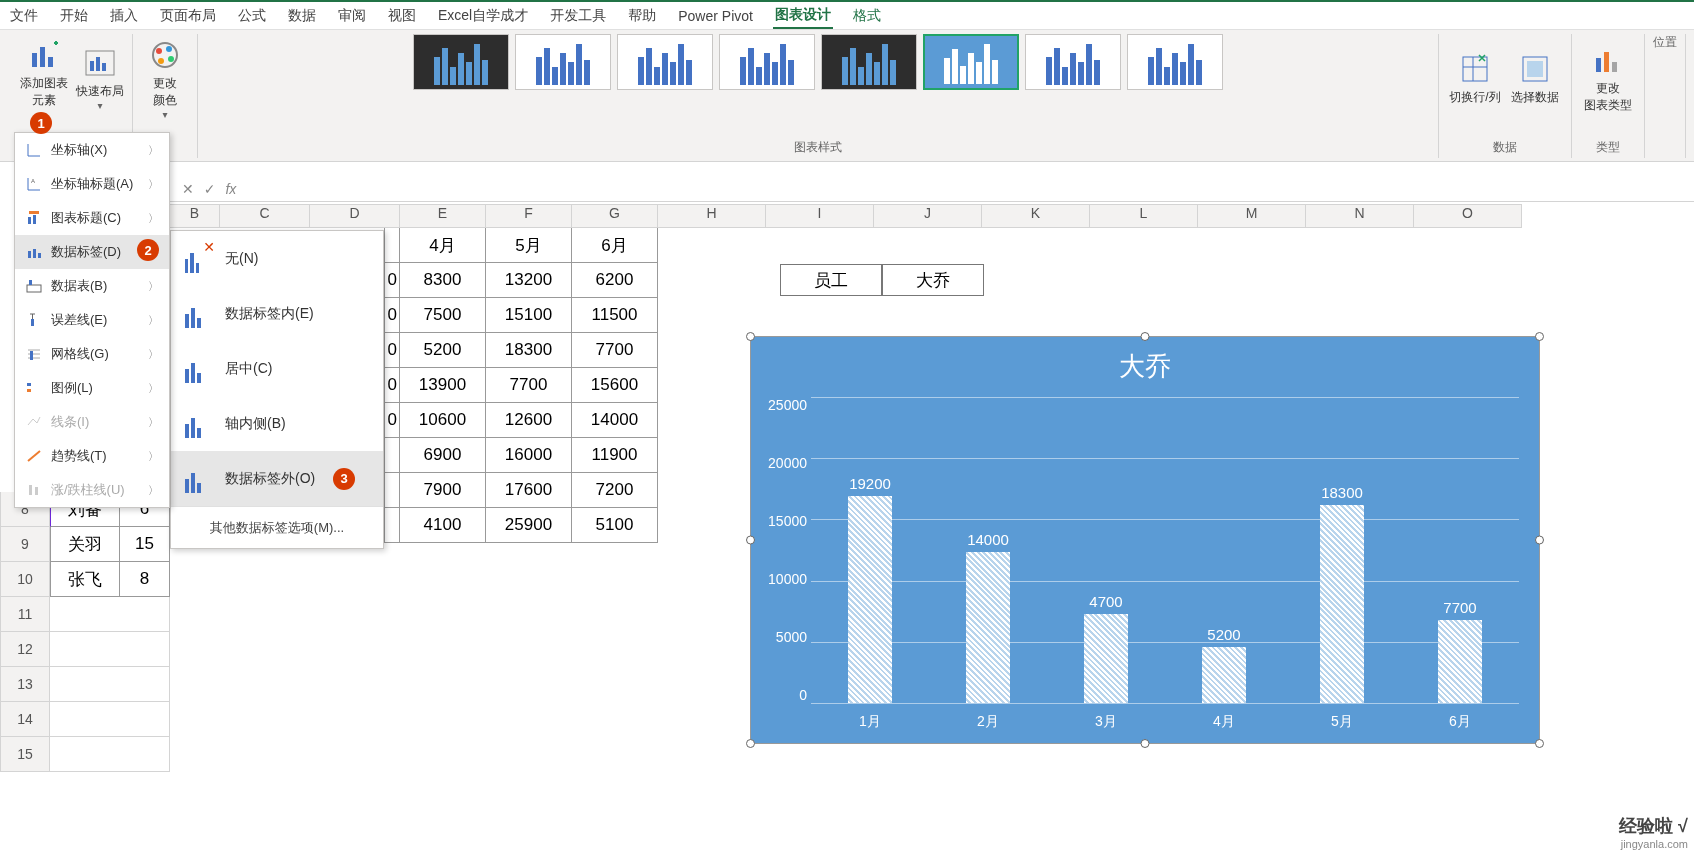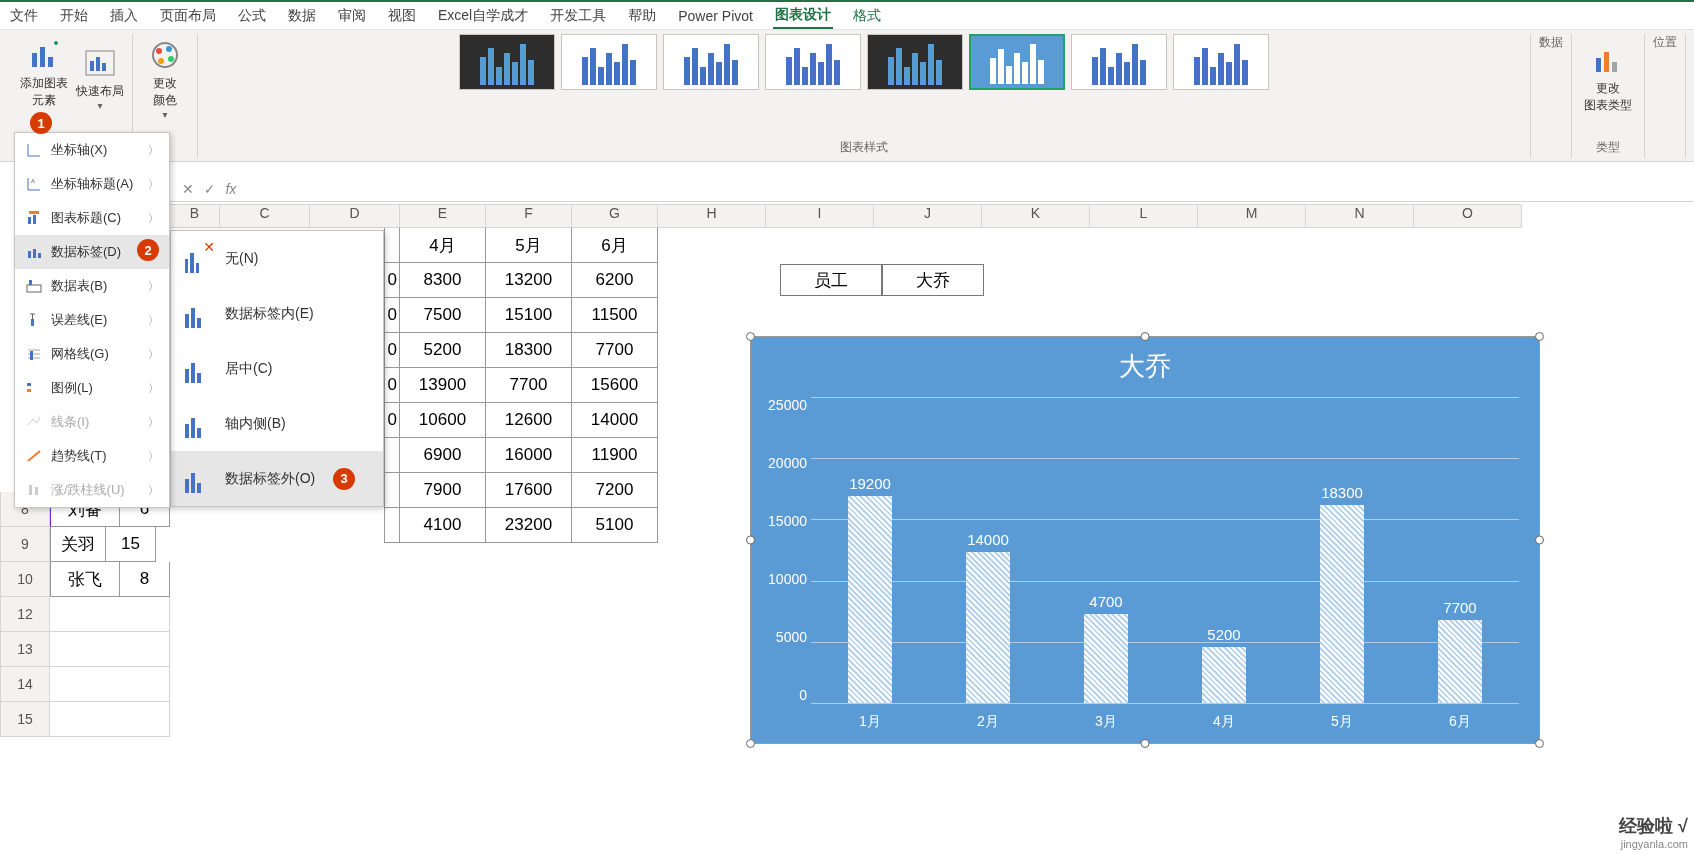--- a/index.html
+++ b/index.html
@@ -228,20 +228,37 @@
           <div class="bar" style="height:70%"></div>
           <div class="bar" style="height:50%"></div>
           <div class="bar" style="height:90%"></div>
           <div class="bar" style="height:55%"></div>
         </div>
     </div>
     <div class="ribbon-group-label">图表样式</div>
   </div>
 
   <div class="ribbon-group">
+    <div class="ribbon-buttons">
+      <div class="rbtn">
+        <svg class="icon" viewBox="0 0 32 32">
+            <rect x="4" y="4" width="24" height="24" fill="none" stroke="#4472c4"></rect>
+            <path d="M4 14 L28 14 M14 4 L14 28" stroke="#4472c4"></path>
+            <path d="M20 2 L26 8 M26 2 L20 8" stroke="#21a366" stroke-width="1.5"></path>
+          </svg>
+        <span>切换行/列</span>
+      </div>
+      <div class="rbtn">
+        <svg class="icon" viewBox="0 0 32 32">
+            <rect x="4" y="4" width="24" height="24" fill="none" stroke="#4472c4"></rect>
+            <rect x="8" y="8" width="16" height="16" fill="#b8d4ec"></rect>
+          </svg>
+        <span>选择数据</span>
+      </div>
+    </div>
     <div class="ribbon-group-label">数据</div>
   </div>
 
   <div class="ribbon-group">
     <div class="ribbon-buttons">
       <div class="rbtn">
         <svg class="icon" viewBox="0 0 32 32">
             <rect x="4" y="14" width="5" height="14" fill="#4472c4"></rect>
             <rect x="12" y="8" width="5" height="20" fill="#ed7d31"></rect>
             <rect x="20" y="18" width="5" height="10" fill="#a5a5a5"></rect>
@@ -395,20 +412,21 @@
     </div>
   <div class="item highlight">
       <div class="icon-sm">
         <div class="b" style="height:14px"></div>
         <div class="b" style="height:20px"></div>
         <div class="b" style="height:10px"></div>
       </div>
       <span class="lbl">数据标签外(O)</span>
     <div class="badge-red" style="position:relative; left:18px;">3</div>
   </div>
+  <div class="footer">其他数据标签选项(M)...</div>
 </div>
 
 <div class="sheet">
   <div class="col-headers" style="padding-left:170px;">
     <div class="ch" style="width:50px">B</div>
     <div class="ch" style="width:90px">C</div>
     <div class="ch" style="width:90px">D</div>
     <div class="ch" style="width:86px">E</div>
     <div class="ch" style="width:86px">F</div>
     <div class="ch" style="width:86px">G</div>
@@ -468,41 +486,45 @@
         </div>
         <div class="row">
           <div class="cell" style="width:16px;border-left:1px solid #999;justify-content:flex-end;padding-right:2px"></div>
           <div class="cell" style="width:86px">7900</div>
           <div class="cell" style="width:86px">17600</div>
           <div class="cell" style="width:86px">7200</div>
         </div>
         <div class="row">
           <div class="cell" style="width:16px;border-left:1px solid #999;justify-content:flex-end;padding-right:2px"></div>
           <div class="cell" style="width:86px">4100</div>
-          <div class="cell" style="width:86px">23200</div>
+          <div class="cell" style="width:86px">25900</div>
           <div class="cell" style="width:86px">5100</div>
         </div>
       </div>
   </div>
 
   <div style="position:absolute; top:288px; left:0;">
     <div class="row">
         <div class="rh">8</div>
         <div class="cell" style="width:70px;border-left:1px solid #6d28d9;">刘备</div>
         <div class="cell" style="width:50px">6</div>
       </div>
     <div class="row">
         <div class="rh">9</div>
-        <div class="cell" style="width:56px;border-left:1px solid #999;">关羽</div>
+        <div class="cell" style="width:70px;border-left:1px solid #999;">关羽</div>
         <div class="cell" style="width:50px">15</div>
       </div>
     <div class="row">
         <div class="rh">10</div>
         <div class="cell" style="width:70px;border-left:1px solid #999;">张飞</div>
         <div class="cell" style="width:50px">8</div>
+      </div>
+    <div class="row">
+        <div class="rh">11</div>
+        <div class="cell empty" style="width:120px"></div>
       </div>
     <div class="row">
         <div class="rh">12</div>
         <div class="cell empty" style="width:120px"></div>
       </div>
     <div class="row">
         <div class="rh">13</div>
         <div class="cell empty" style="width:120px"></div>
       </div>
     <div class="row">

